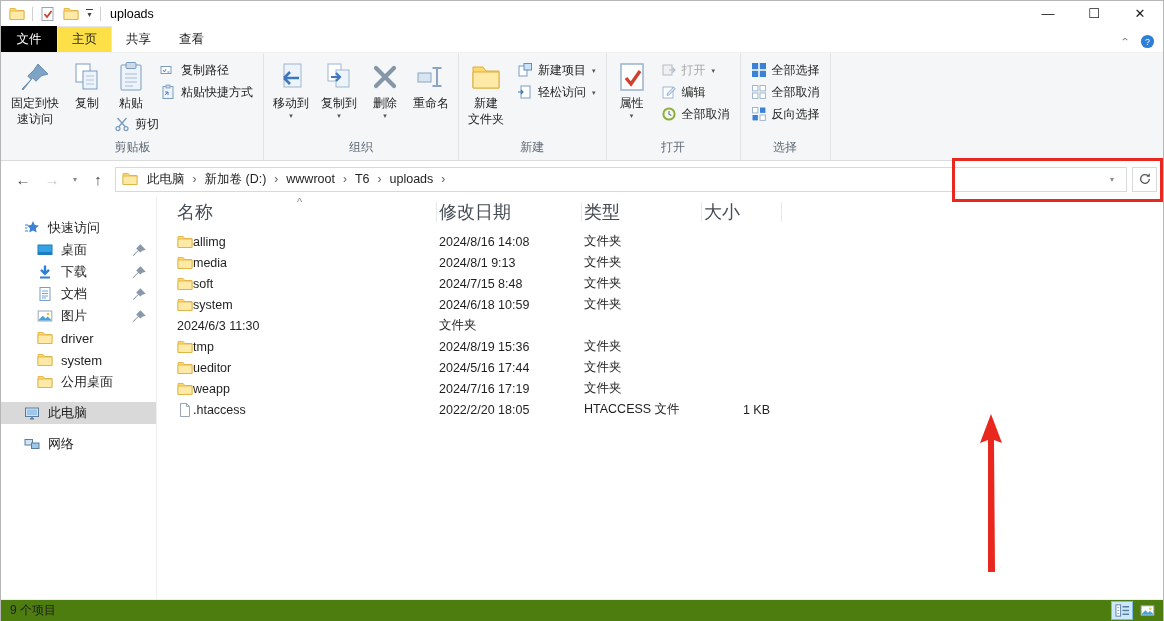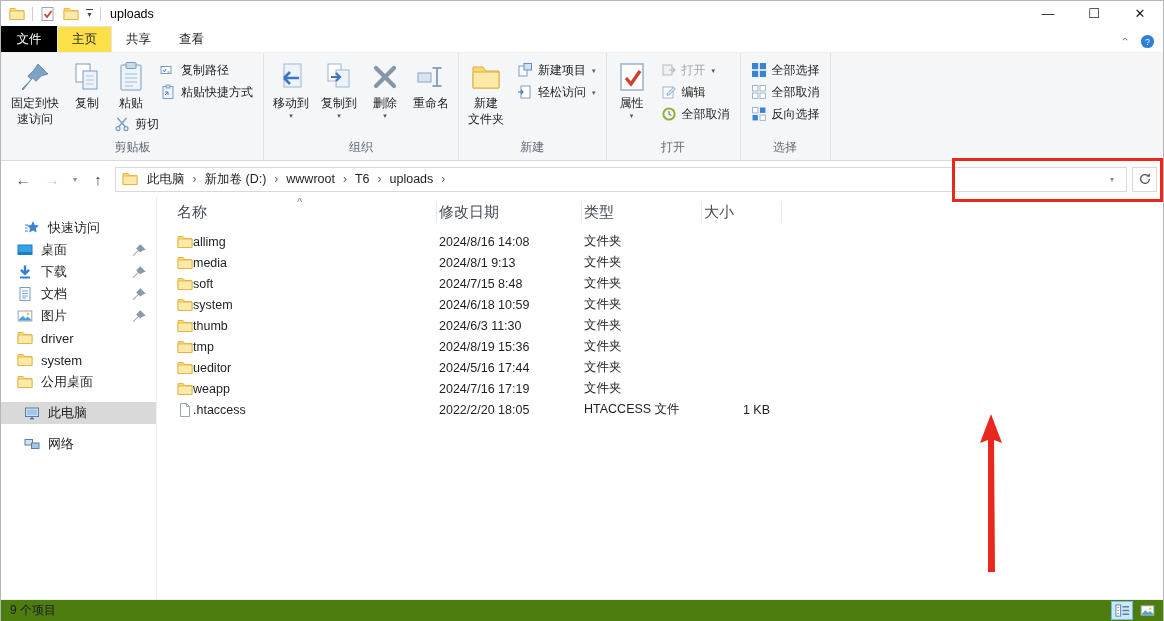--- a/index.html
+++ b/index.html
@@ -58,28 +58,28 @@
   .searchbox { width:201px; height:25px; border:1px solid #d9d9d9; background:#fff; display:flex; align-items:center; padding:0 7px; flex:none; }
   .search-ph { color:#9b9b9b; font-size:12.5px; white-space:nowrap; }
   .search-q { color:#e8342c; font-size:17px; margin-left:5px; white-space:nowrap; }
   .searchbox .ic { width:15px; height:15px; margin-left:auto; }
 
   
   .main { height:402px; display:flex; position:relative; background:#fff; }
   .sidebar { width:155px; flex:none; padding-top:20px; }
   .side-item { height:22px; display:flex; align-items:center; gap:8px; padding-left:23px; font-size:13px; color:#1f1f1f; position:relative; white-space:nowrap; overflow:hidden; }
   .side-item .ic { width:16px; height:16px; flex:none; }
-  .side-item.lv1 { padding-left:16px; }
+  .side-item.lv1 { padding-left:36px; }
   .side-item.gap { margin-top:9px; }
   .side-item.selected { background:#d9d9d9; }
   .pin { position:absolute; right:9px; top:4px; width:13px; height:13px; }
 
   .filearea { flex:1; position:relative; padding-left:18px; border-left:1px solid #f0f0f0; }
   .sort-chev { position:absolute; left:140px; top:-1px; color:#8a8a8a; font-size:11px; }
-  .fl-head { display:grid; grid-template-columns:262px 145px 120px 80px; height:30px; align-items:center; font-size:15px; color:#454c54; }
+  .fl-head { display:grid; grid-template-columns:262px 145px 120px 80px; height:30px; align-items:center; font-size:18px; color:#454c54; }
   .fl-head .hcell { border-right:1px solid #e9e9e9; height:20px; line-height:20px; padding-left:2px; }
   .fl-rows { margin-top:4px; }
   .fl-row { display:grid; grid-template-columns:262px 145px 120px 80px; height:21px; align-items:center; font-size:12.5px; color:#1f1f1f; }
   .cell-name { display:flex; align-items:center; padding-left:2px; }
   .cell-name .ic { width:16px; height:16px; flex:none; }
   .cell-date, .cell-type { color:#1f1f1f; padding-left:2px; }
   .cell-size { text-align:right; padding-right:12px; }
 
   
   .statusbar { height:22px; border-top:1px solid #eeeeee; display:flex; align-items:center; padding-left:9px; font-size:12px; color:#1f1f1f; position:relative; background:#4d7c0f; }
@@ -587,29 +587,20 @@
                   <path d="M1 5h14v8.5H1z" fill="#ffe9a6" stroke="#dcaf3c" stroke-width=".8"></path>
                 </svg>
               </span>
               <span class="fname">system</span>
             </div>
             <div class="cell-date">2024/6/18 10:59</div>
             <div class="cell-type">文件夹</div>
             <div class="cell-size"></div>
           </div>
           <div class="fl-row">
-            <div class="cell-name">
-              <span class="ic">
-                <svg viewBox="0 0 16 16">
-                  <path d="M1 2.5h5.2L7.8 4.5H15v9H1z" fill="#ffd76e" stroke="#dcaf3c" stroke-width=".8"></path>
-                  <path d="M1 5h14v8.5H1z" fill="#ffe9a6" stroke="#dcaf3c" stroke-width=".8"></path>
-                </svg>
-              </span>
-              <span class="fname">thumb</span>
-            </div>
             <div class="cell-date">2024/6/3 11:30</div>
             <div class="cell-type">文件夹</div>
             <div class="cell-size"></div>
           </div>
           <div class="fl-row">
             <div class="cell-name">
               <span class="ic">
                 <svg viewBox="0 0 16 16">
                   <path d="M1 2.5h5.2L7.8 4.5H15v9H1z" fill="#ffd76e" stroke="#dcaf3c" stroke-width=".8"></path>
                   <path d="M1 5h14v8.5H1z" fill="#ffe9a6" stroke="#dcaf3c" stroke-width=".8"></path>

